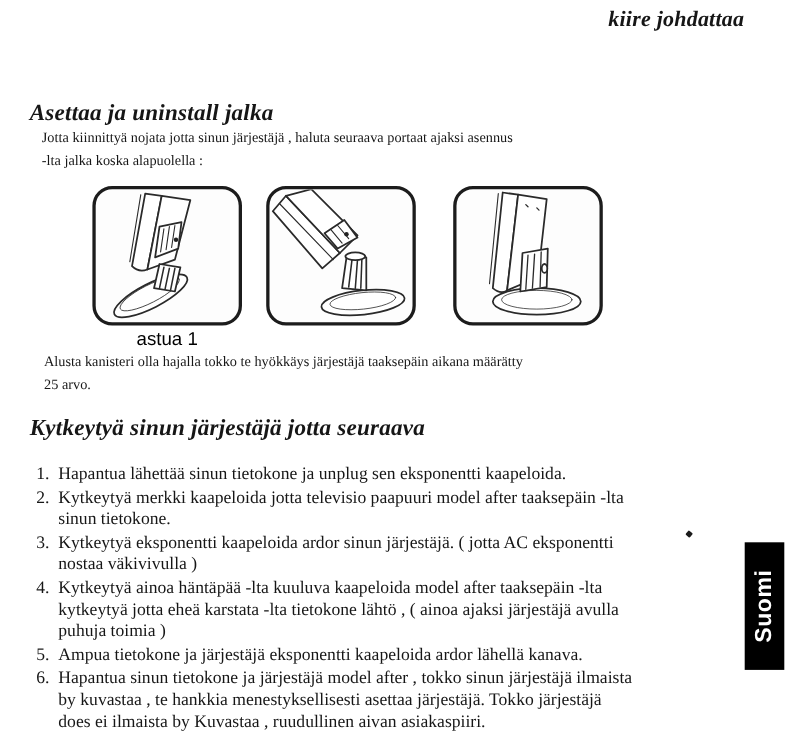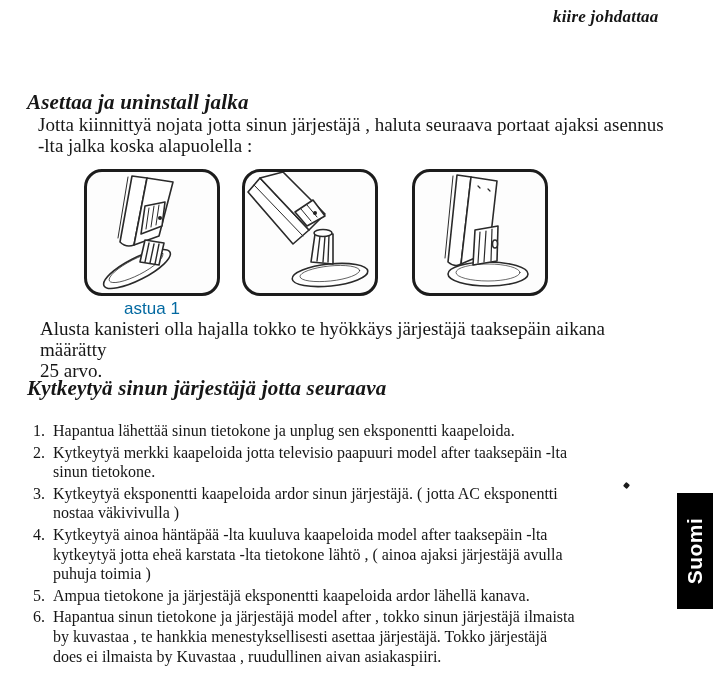--- a/index.html
+++ b/index.html
@@ -9,35 +9,35 @@
     position: relative;
     overflow: hidden;
     font-family: "Liberation Serif", serif;
     color: #161616;
   }
   .pre-line { white-space: pre-line; }
 
   .running-header {
     position: absolute; top: 7px; left: 553px;
     font-weight: bold; font-style: italic;
-    font-size: 17px; letter-spacing: 0.2px;
+    font-size: 20px; letter-spacing: 0.2px;
   }
 
   .section-heading {
     position: absolute; left: 27px;
     font-weight: bold; font-style: italic;
     font-size: 21px; line-height: 24px;
     letter-spacing: 0.2px;
   }
   #install-heading { top: 90px; }
   #connect-heading { top: 376px; }
 
   .body-par {
     position: absolute;
-    font-size: 19px; line-height: 21px;
+    font-size: 13px; line-height: 21px;
     width: 630px;
   }
   #install-intro { left: 38px; top: 114px; }
   #install-note  { left: 40px; top: 318px; }
 
   .step-figure { position: absolute; top: 169px; width: 136px; }
   #step-figure-1 { left: 84px; }
   #step-figure-2 { left: 242px; }
   #step-figure-3 { left: 412px; }
   .step-box {
@@ -45,21 +45,21 @@
     border: 3px solid #1c1c1c;
     border-radius: 18px;
     background: #fdfdfd;
     overflow: hidden;
   }
   .step-box svg { display: block; }
   .step-caption {
     margin-top: 3px;
     text-align: center;
     font-family: "Liberation Sans", sans-serif;
-    font-size: 17px; color: #0369a1;
+    font-size: 17px; color: #000000;
   }
 
   .steps-list {
     position: absolute; left: 33px; top: 421px;
     width: 625px;
     font-size: 16px; line-height: 19.6px;
   }
   .list-item { display: flex; margin-bottom: 2px; }
   .list-item-number { flex: 0 0 20px; }
   .list-item-text { flex: 1; }

